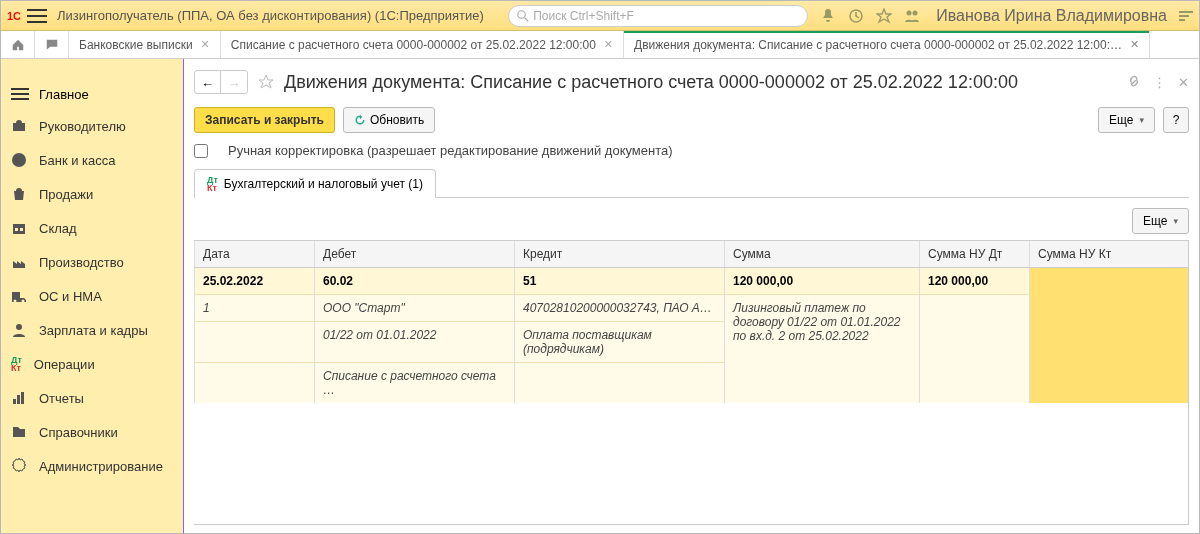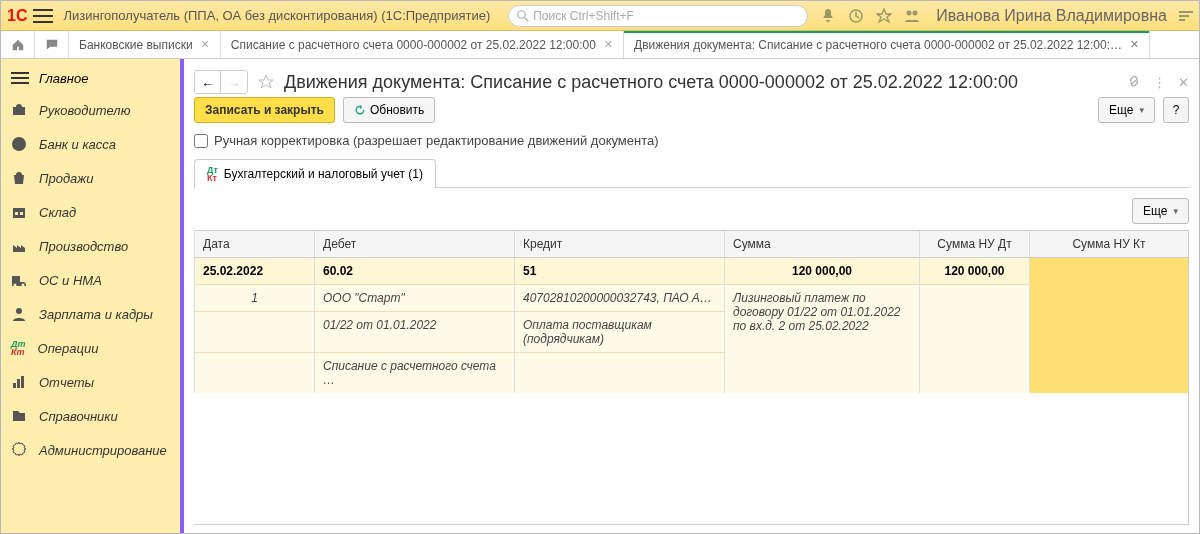--- a/index.html
+++ b/index.html
@@ -1,20 +1,20 @@
 <!DOCTYPE html>
 <html><head>
 <meta charset="utf-8">
 <style>
 * { box-sizing: border-box; margin: 0; padding: 0; }
 body { font-family: Arial, sans-serif; font-size: 13px; background: #fff; width: 1200px; height: 534px; overflow: hidden; border: 1px solid #b8b8b8; }
 
 
 .header-bar { height: 30px; background: linear-gradient(#ffe9a6, #ffdf7e); display: flex; align-items: center; padding: 0 6px; border-bottom: 1px solid #d0c070; }
-.logo-1c { color: #e11; font-weight: bold; font-size: 16px; margin-right: 6px; }
+.logo-1c { color: #e11; font-weight: bold; font-size: 11px; margin-right: 6px; }
 .hamburger { width: 20px; height: 14px; display: flex; flex-direction: column; justify-content: space-between; margin-right: 10px; cursor: pointer; }
 .hamburger span { height: 2px; background: #333; }
 .app-title { color: #555; font-size: 13px; flex: 0 0 auto; }
 .search-box { margin-left: auto; width: 300px; height: 22px; border: 1px solid #ccc; border-radius: 11px; background: #fff; display: flex; align-items: center; padding: 0 8px; color: #aaa; font-size: 12px; }
 .search-box svg { width: 12px; height: 12px; margin-right: 4px; fill: #aaa; }
 .header-icons { display: flex; align-items: center; gap: 12px; margin-left: 12px; }
 .header-icons .ic { width: 16px; height: 16px; fill: #996; cursor: pointer; }
 .user-name { color: #666; font-size: 16px; margin-left: 4px; }
 .menu-lines { display: flex; flex-direction: column; gap: 2px; cursor: pointer; }
 .menu-lines span { width: 14px; height: 2px; background: #996; }
@@ -24,61 +24,61 @@
 .tabs-row .home-btn, .tabs-row .chat-btn { width: 34px; border-right: 1px solid #ddd; display: flex; align-items: center; justify-content: center; cursor: pointer; }
 .tabs-row svg { width: 14px; height: 14px; fill: #888; }
 .tab { display: flex; align-items: center; padding: 0 10px; border-right: 1px solid #ddd; font-size: 12px; color: #555; cursor: pointer; position: relative; }
 .tab .x { margin-left: 8px; color: #aaa; font-size: 11px; }
 .tab.active { background: #fff; }
 .tab.active::after { content: ""; position: absolute; top: 0; left: 0; right: 0; height: 2px; background: #1a9c5b; }
 .tab.active .x { color: #888; }
 
 
 .layout { display: flex; height: calc(100% - 58px); }
-.sidebar { width: 183px; background: #ffeeae; border-right: 4px solid #8b5cf6; padding-top: 4px; font-style: italic; }
+.sidebar { width: 183px; background: #ffeeae; border-right: 1px solid #8b5cf6; padding-top: 20px; }
 .sidebar .nav-head { height: 30px; display: flex; align-items: center; padding: 0 10px; gap: 10px; }
 .sidebar .nav-head .burger { width: 18px; height: 12px; display: flex; flex-direction: column; justify-content: space-between; }
 .sidebar .nav-head .burger span { height: 2px; background: #333; }
 .nav-item { height: 34px; display: flex; align-items: center; padding: 0 10px; gap: 12px; color: #333; font-size: 13px; cursor: pointer; }
 .nav-item svg { width: 16px; height: 16px; fill: #555; }
 
 .main { flex: 1; background: #fff; padding: 8px 10px; display: flex; flex-direction: column; }
 .doc-header { display: flex; align-items: center; gap: 6px; height: 30px; }
 .nav-arrows { display: flex; border: 1px solid #ccc; border-radius: 3px; overflow: hidden; }
 .nav-arrows div { width: 26px; height: 22px; display: flex; align-items: center; justify-content: center; cursor: pointer; }
 .nav-arrows div:first-child { border-right: 1px solid #ccc; }
 .star-ic { width: 16px; height: 16px; fill: none; stroke: #bbb; margin: 0 4px; }
 .doc-title { font-size: 18px; color: #333; flex: 1; white-space: nowrap; overflow: hidden; }
 .doc-title-icons { display: flex; align-items: center; gap: 12px; color: #aaa; }
 
-.toolbar { display: flex; align-items: flex-start; gap: 8px; }
+.toolbar { display: flex; align-items: flex-start; gap: 8px; margin-top: 10px; }
 .btn { height: 26px; border: 1px solid #bbb; border-radius: 3px; background: #f5f5f5; padding: 0 10px; font-size: 12px; display: inline-flex; align-items: center; cursor: pointer; gap: 4px; }
 .btn-yellow { background: #ffde4a; border-color: #d0b020; font-weight: bold; color: #333; }
 .btn-refresh svg { width: 12px; height: 12px; fill: #2a8; }
 .btn-more::after { content: " ▾"; font-size: 9px; color: #666; margin-left: 2px; }
 .btn-help { width: 26px; justify-content: center; }
 
-.checkbox-row { display: flex; align-items: center; gap: 6px; margin-top: 10px; color: #444; }
+.checkbox-row { display: flex; align-items: center; gap: 20px; margin-top: 10px; color: #444; }
 .checkbox-row input { width: 14px; height: 14px; }
 
 .sub-tabs { display: flex; border-bottom: 1px solid #ccc; margin-top: 10px; }
 .sub-tab { padding: 6px 12px; border: 1px solid #ccc; border-bottom: none; border-radius: 4px 4px 0 0; background: #fff; font-size: 12px; display: flex; align-items: center; gap: 6px; position: relative; top: 1px; cursor: pointer; }
 .sub-tab .dk { font-size: 9px; line-height: 8px; }
 .sub-tab .dk .d { color: #1a9c5b; font-weight: bold; }
 .sub-tab .dk .k { color: #c33; font-weight: bold; }
 
 .table-toolbar { display: flex; justify-content: flex-end; margin-top: 10px; }
 .grid { border: 1px solid #ccc; border-left: none; margin-top: 6px; font-size: 12px; flex: 1; display: flex; flex-direction: column; }
 .grid table { border-collapse: collapse; width: 100%; }
 .grid th, .grid td { border-left: 1px solid #ddd; padding: 6px 8px; text-align: left; vertical-align: top; }
 .grid thead th { background: #f5f5f5; border-bottom: 1px solid #ccc; font-weight: normal; color: #333; }
 .grid .row-main td { background: #fff7d6; font-weight: bold; }
 .grid .row-sub td { background: #fffbe8; font-weight: normal; color: #444; border-top: 1px solid #eee0b0; font-style: normal; }
 .grid .row-sub.italic td { font-style: italic; }
-.grid .num-col { text-align: center; }
+.grid .num-col { text-align: left; }
 .grid .highlight { background: #ffe070 !important; }
 .grid .body-area { flex: 1; }
 </style>
 </head>
 <body>
 
 <div class="header-bar">
   <span class="logo-1c">1C</span>
   <div class="hamburger">
       <span></span>

